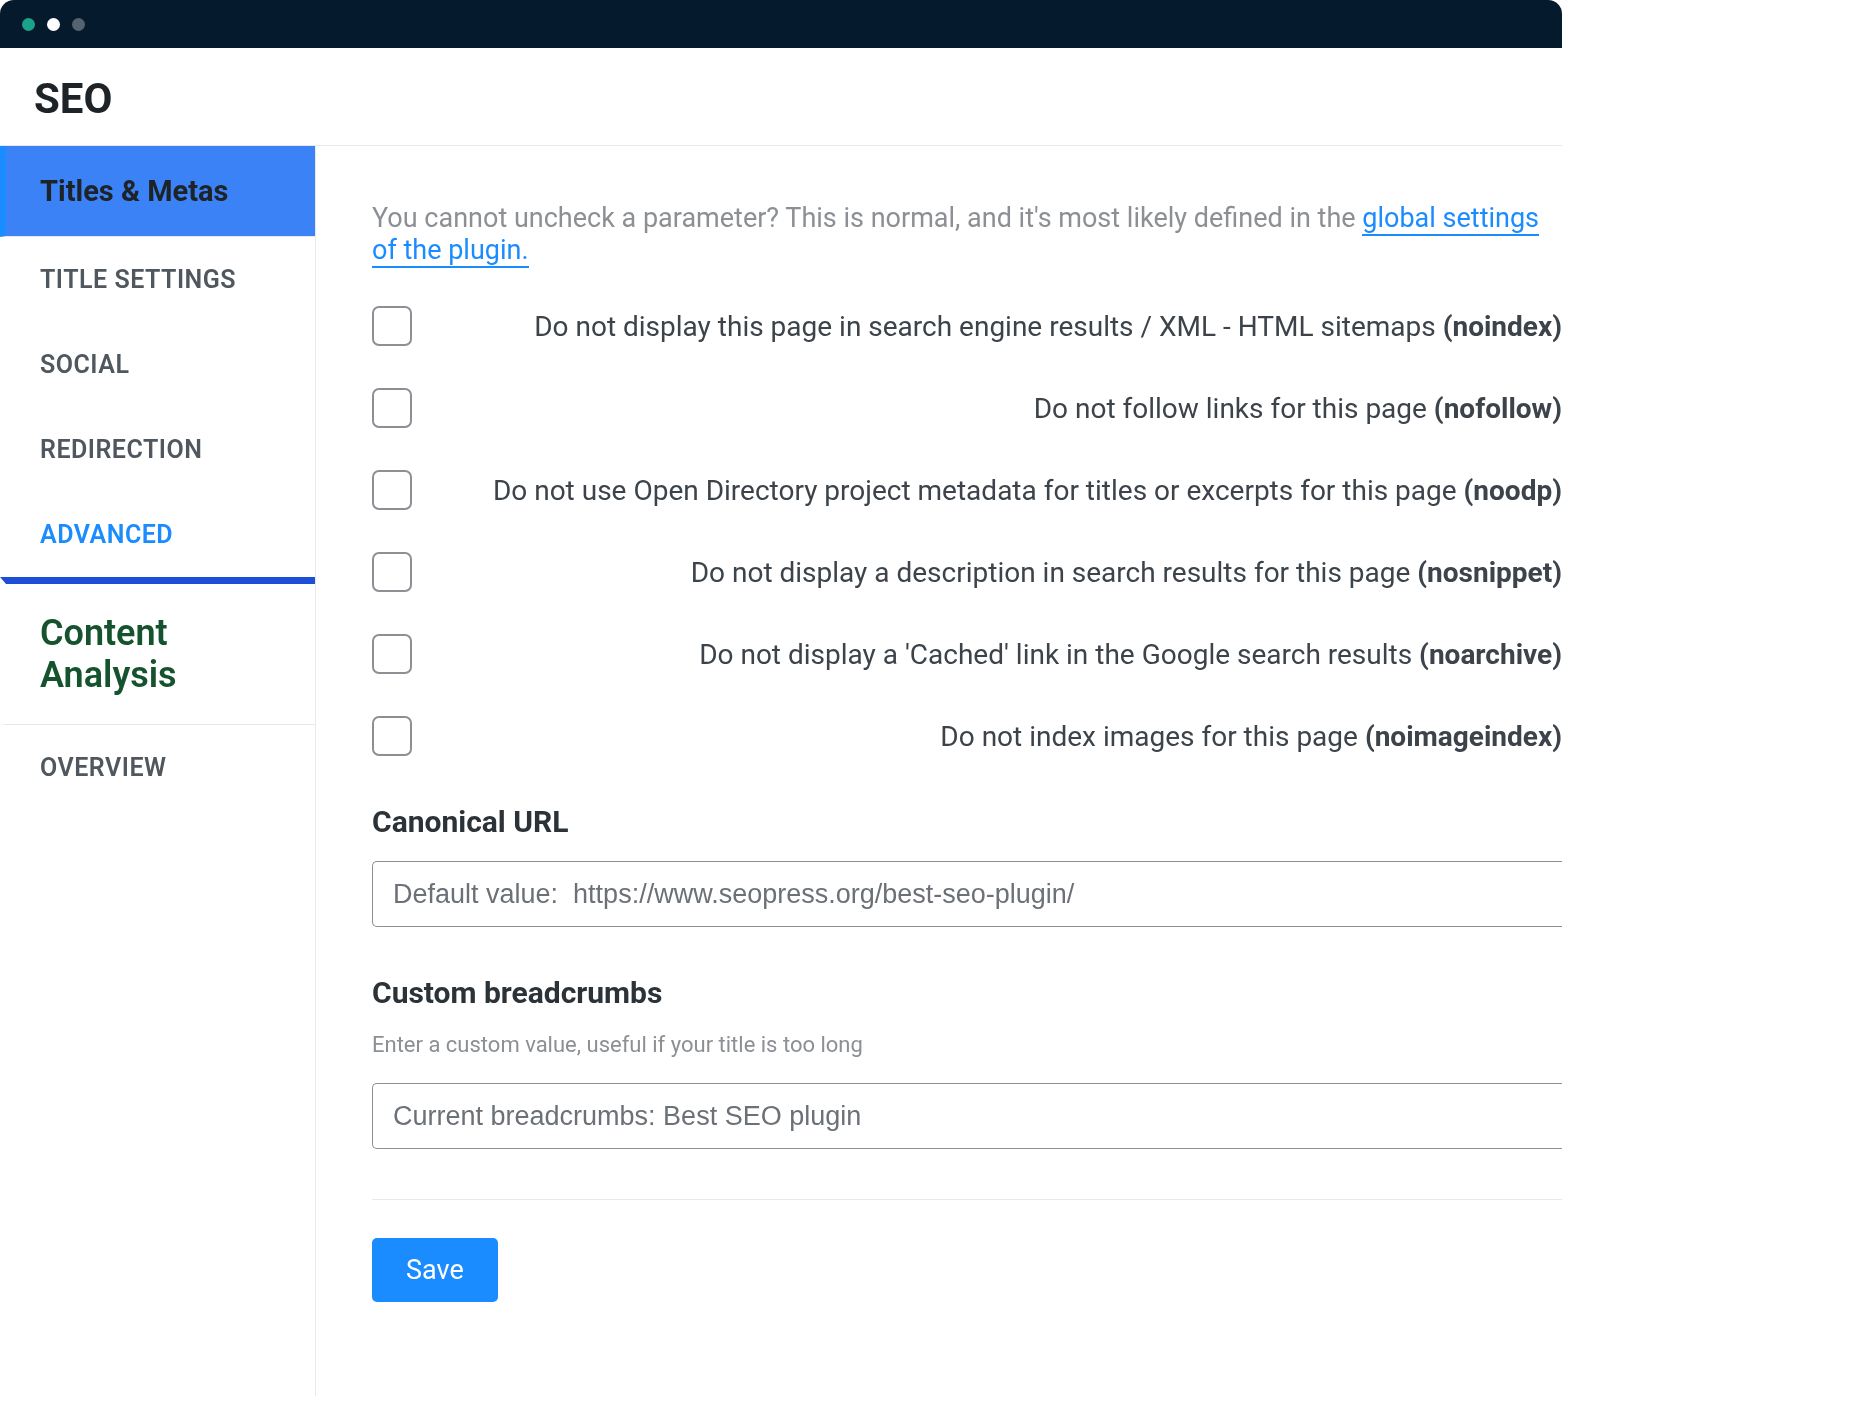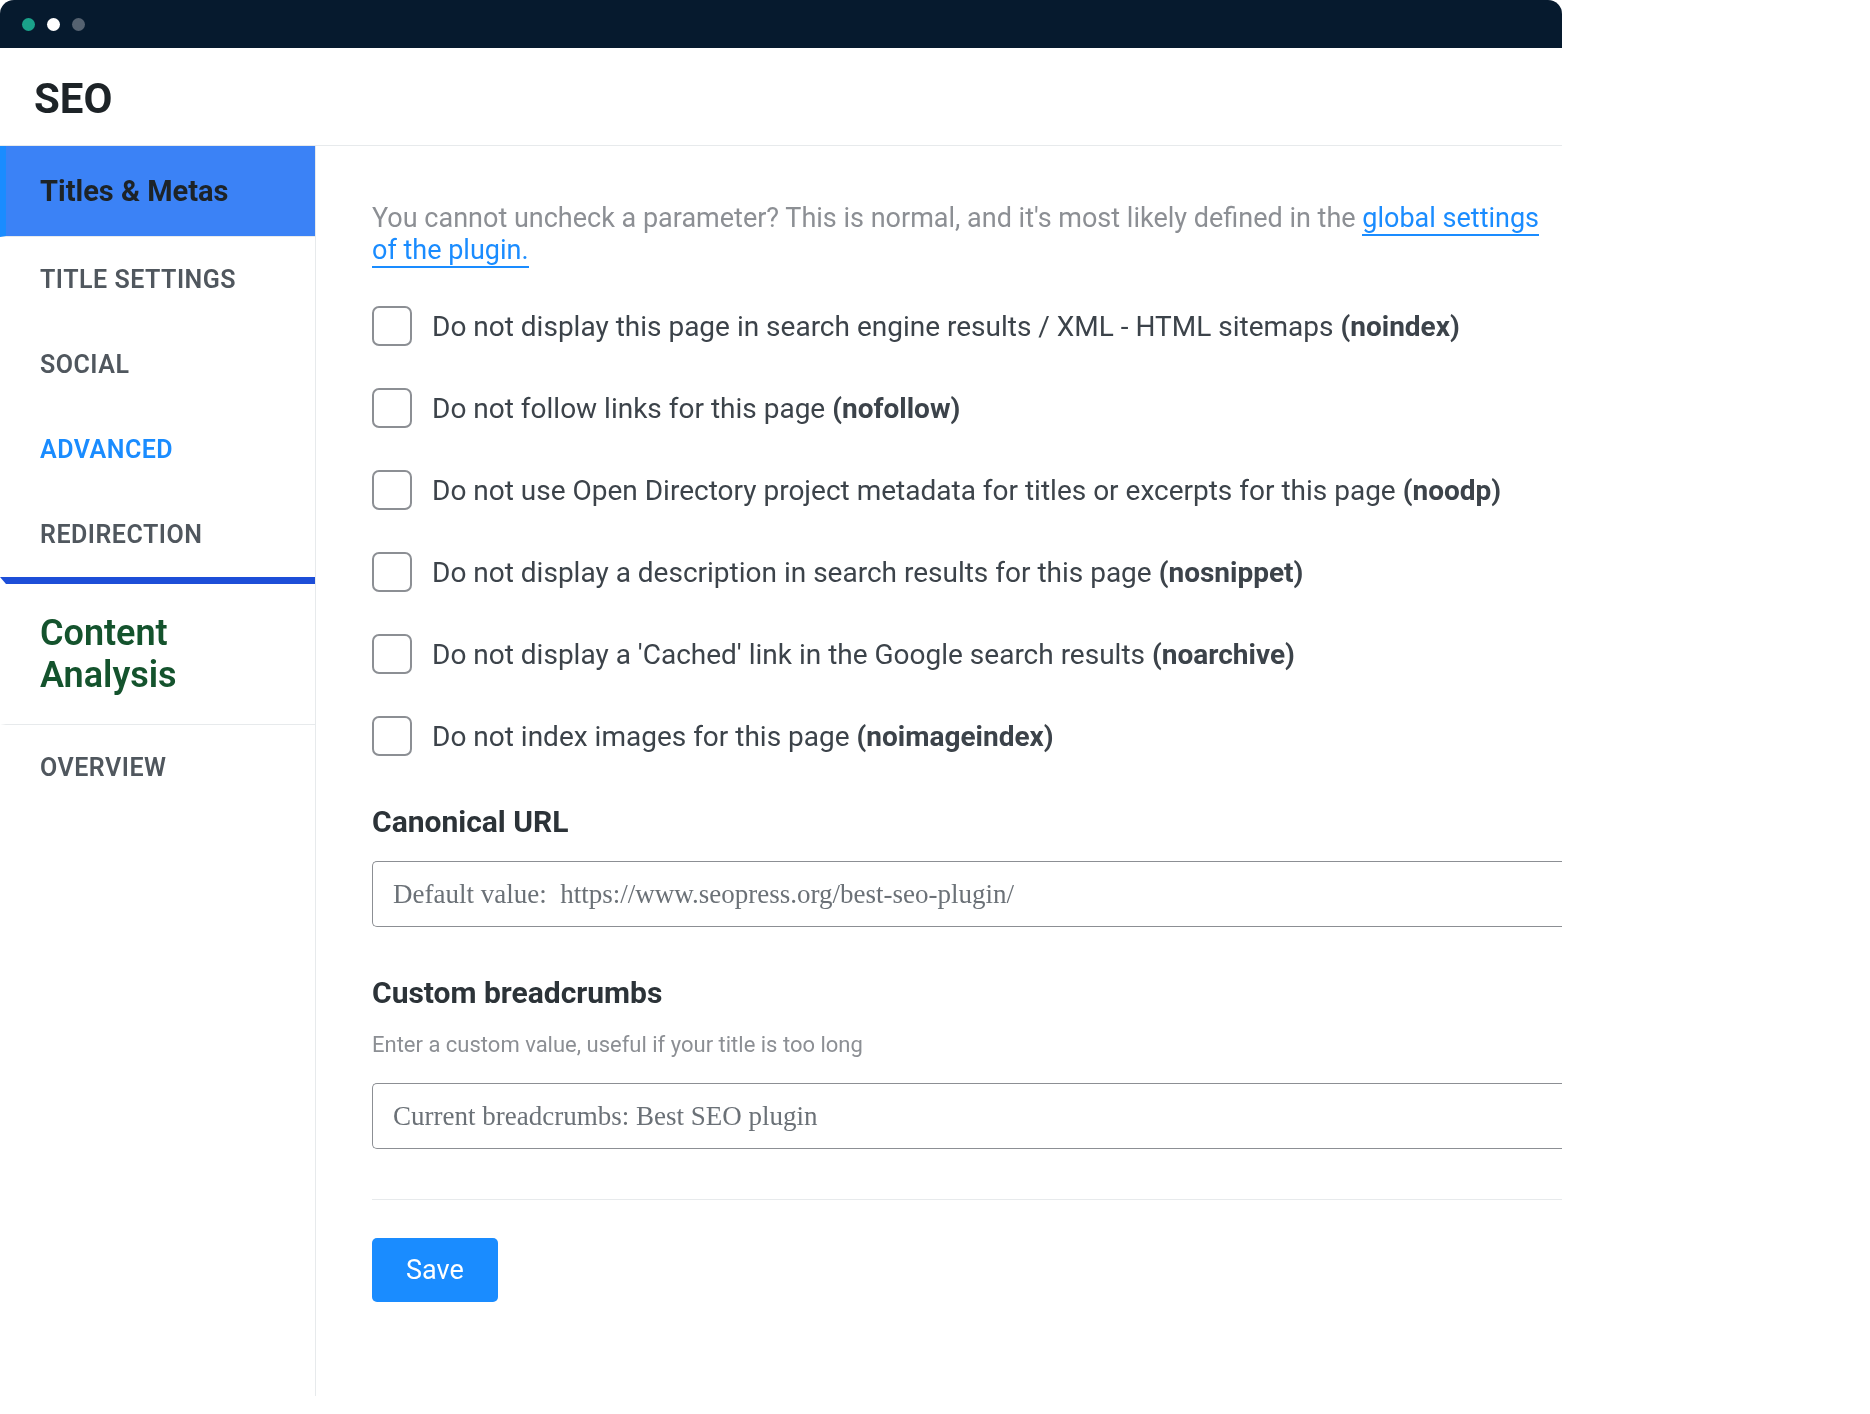--- a/index.html
+++ b/index.html
@@ -93,22 +93,23 @@
       margin-bottom: 40px;
     }
     .help-text a {
       color: #1a8cff;
       text-decoration: none;
       border-bottom: 2px solid #1a8cff;
     }
     .checkbox-row {
       display: flex;
       align-items: center;
-      gap: 20px;
+      gap: 36px;
       margin-bottom: 42px;
+      justify-content: space-between;
     }
     .checkbox {
       width: 40px;
       height: 40px;
       border: 2px solid #8c8f94;
       border-radius: 7px;
       flex-shrink: 0;
       cursor: pointer;
     }
     .checkbox-label {
@@ -132,21 +133,21 @@
       margin-bottom: 26px;
     }
     .text-input {
       width: 100%;
       height: 66px;
       border: 1px solid #8c8f94;
       border-radius: 5px;
       padding: 16px 20px;
       font-size: 27px;
       color: #3c434a;
-      font-family: Liberation Serif, serif;
+      font-family: Liberation Sans, sans-serif;
       border-right: none;
       border-top-right-radius: 0;
       border-bottom-right-radius: 0;
     }
     .text-input::placeholder {
       color: #6b7177;
     }
     .divider {
       height: 1px;
       background: #e7eaec;
@@ -185,25 +186,25 @@
     <div class="sidebar">
       <div class="sidebar-item primary">
         <span>Titles &amp; Metas</span>
       </div>
       <div class="sidebar-item">
         <span>TITLE SETTINGS</span>
       </div>
       <div class="sidebar-item">
         <span>SOCIAL</span>
       </div>
+      <div class="sidebar-item">
+        <span>REDIRECTION</span>
+      </div>
       <div class="sidebar-item active">
         <span>ADVANCED</span>
-      </div>
-      <div class="sidebar-item">
-        <span>REDIRECTION</span>
       </div>
       <div class="sidebar-item secondary">
         <span>Content Analysis</span>
       </div>
       <div class="sidebar-item">
         <span>OVERVIEW</span>
       </div>
     </div>
 
     <div class="main">

